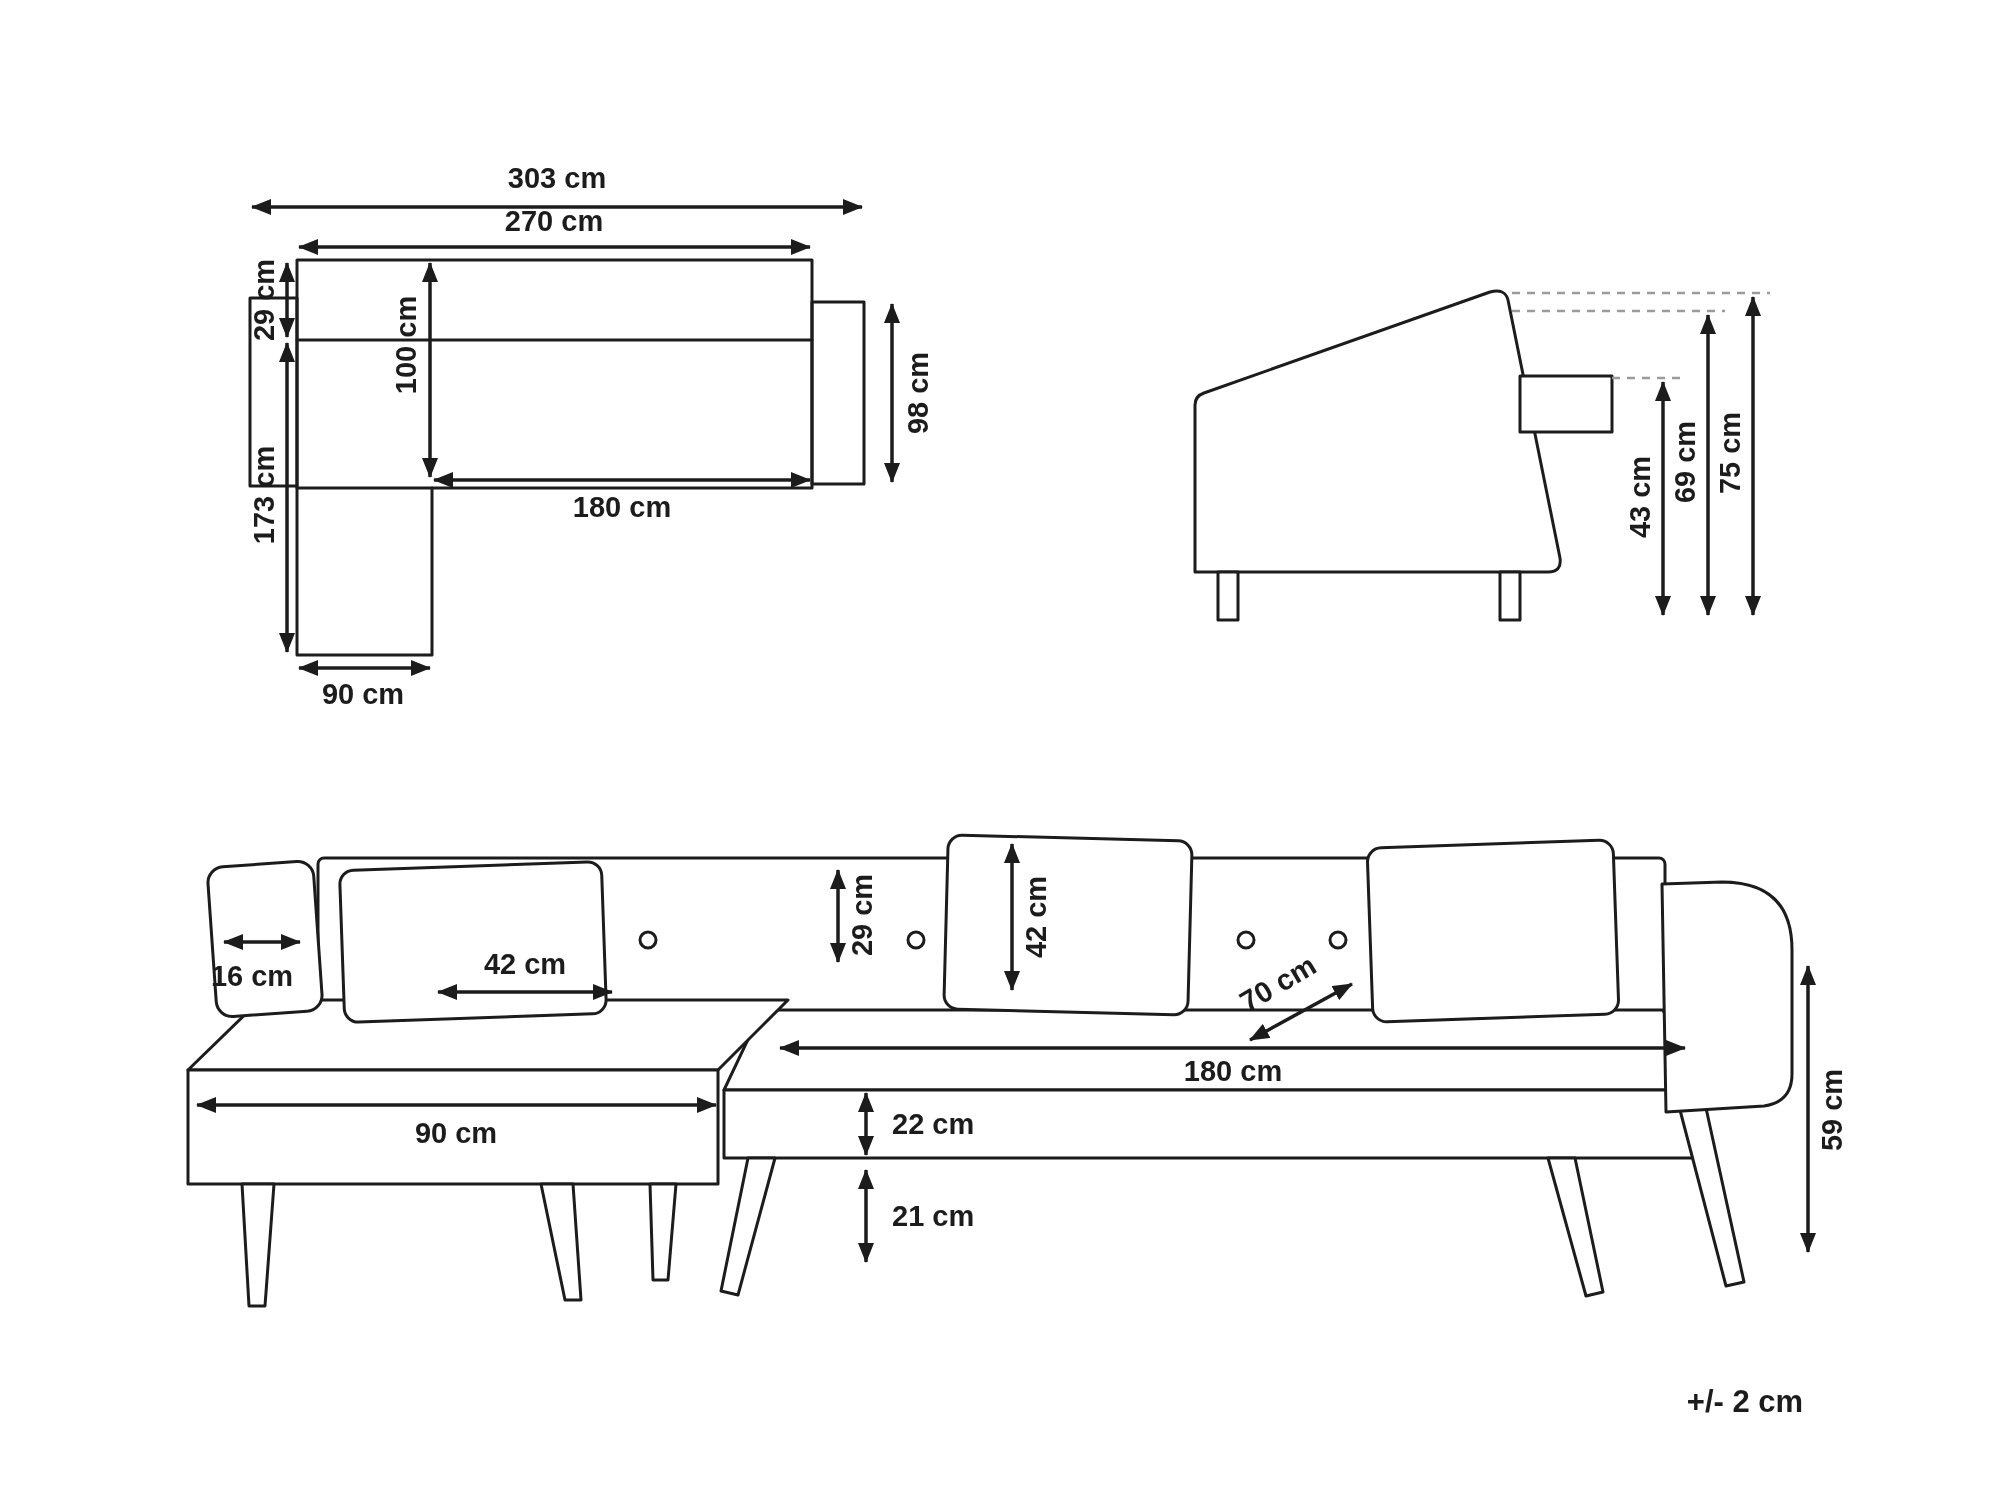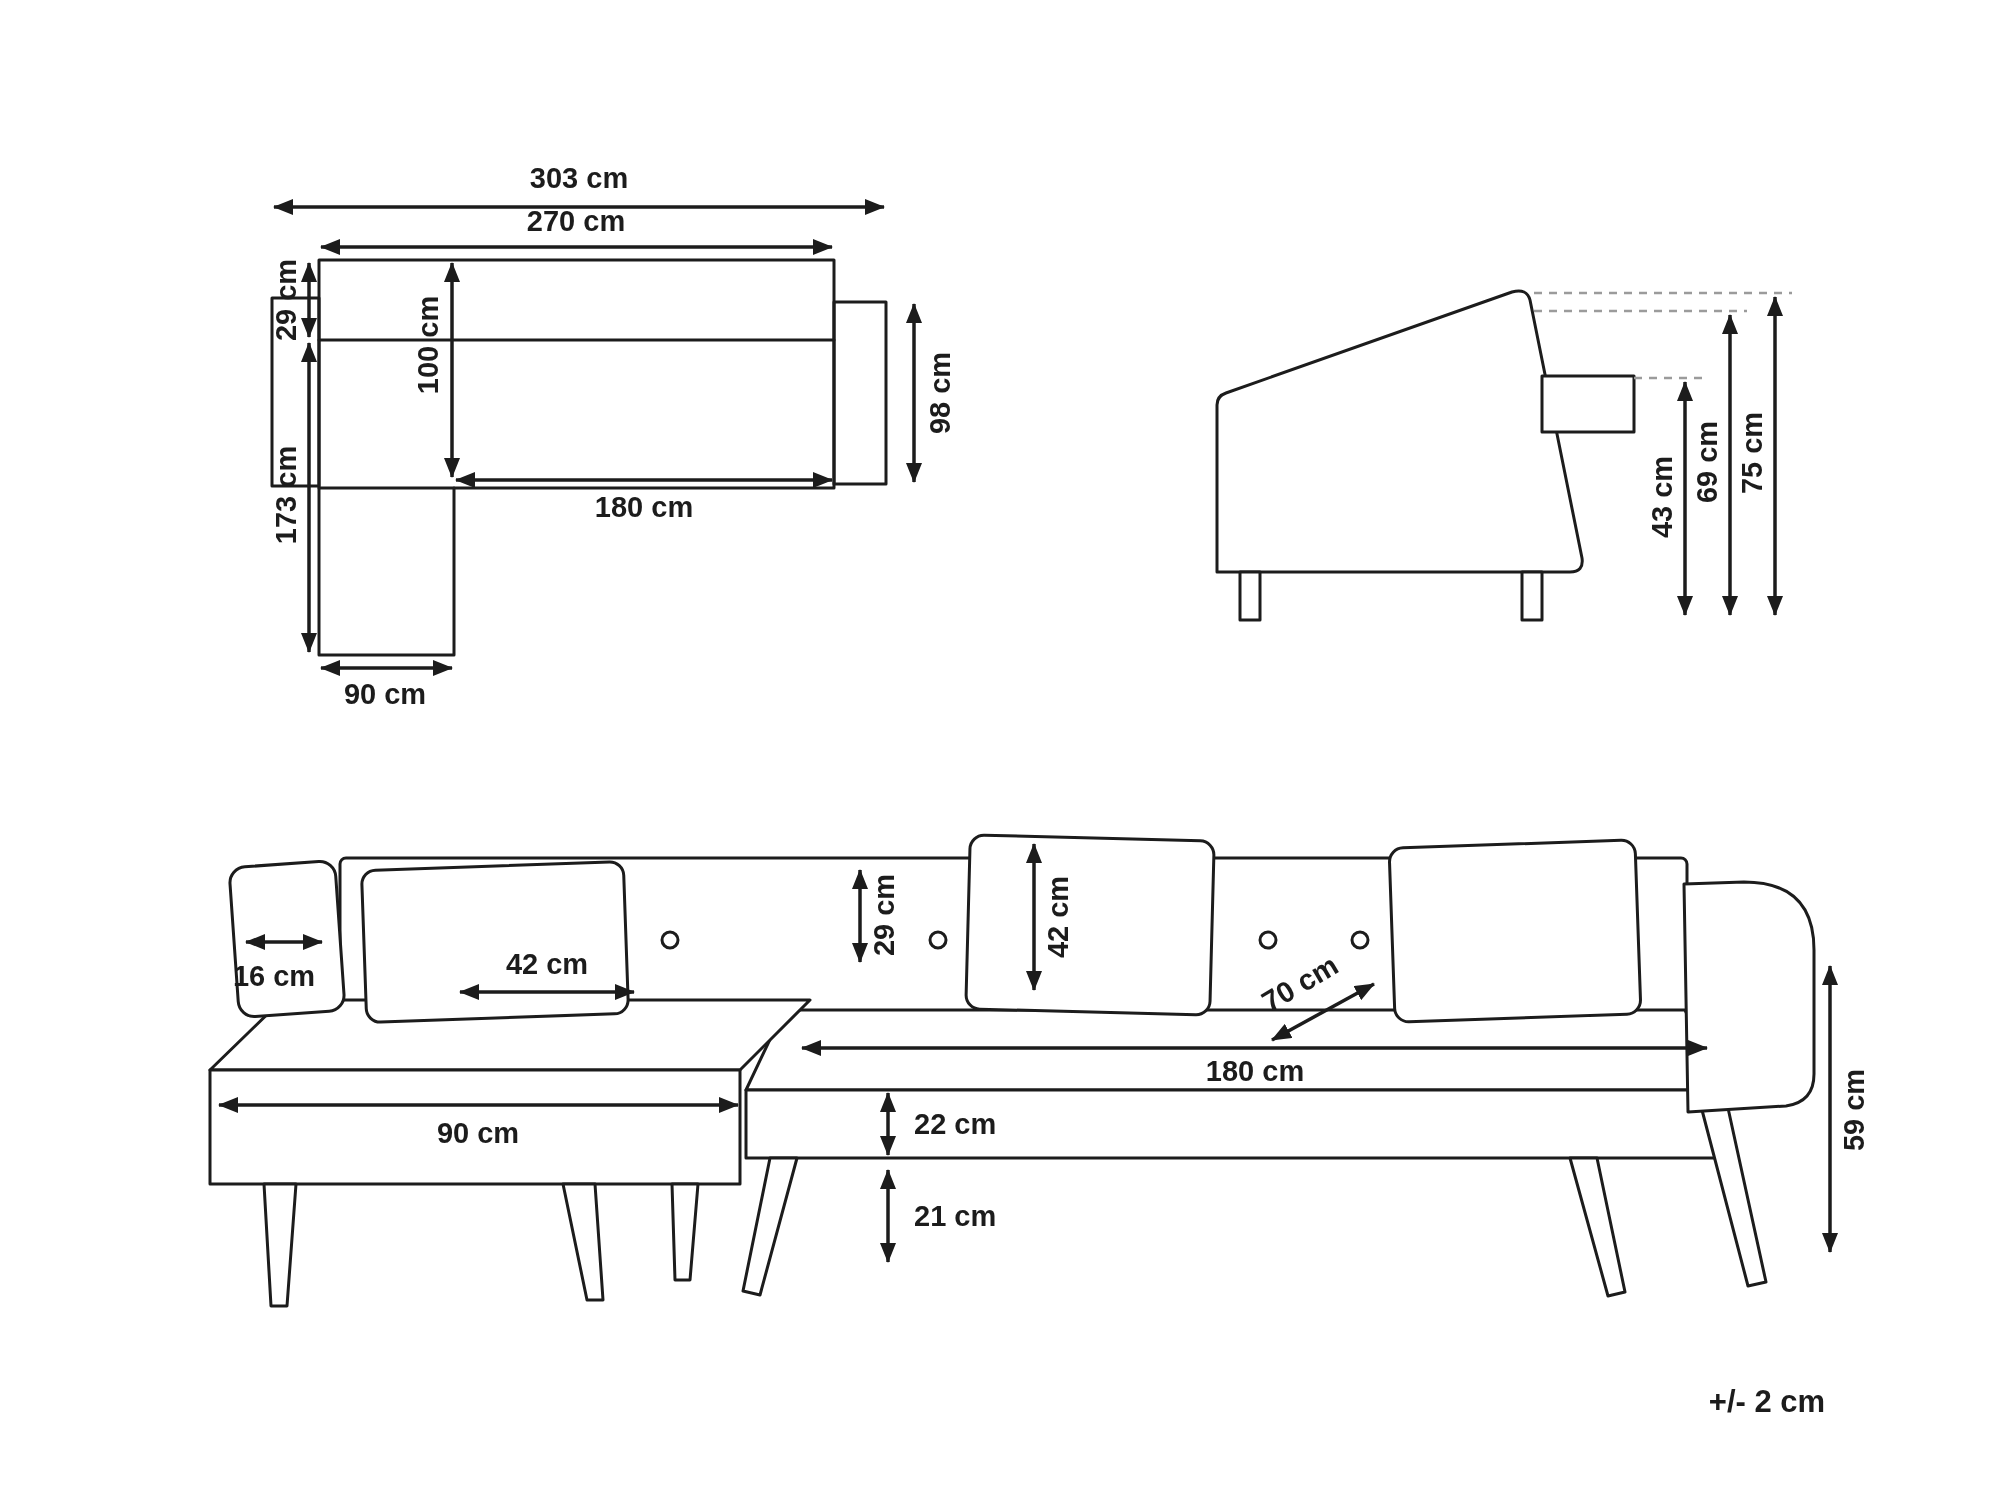--- a/index.html
+++ b/index.html
@@ -6,21 +6,20 @@
     margin: 0;
     padding: 0;
     background: #ffffff;
   }
   .canvas {
     position: relative;
     width: 1632px;
     height: 1499px;
     background: #ffffff;
     font-family: "Liberation Sans", sans-serif;
-    padding-left: 22px;
   }
   svg { display: block; }
   .shape {
     fill: #ffffff;
     stroke: #1c1c1c;
     stroke-width: 3;
     stroke-linejoin: round;
     stroke-linecap: round;
   }
   .outline {

